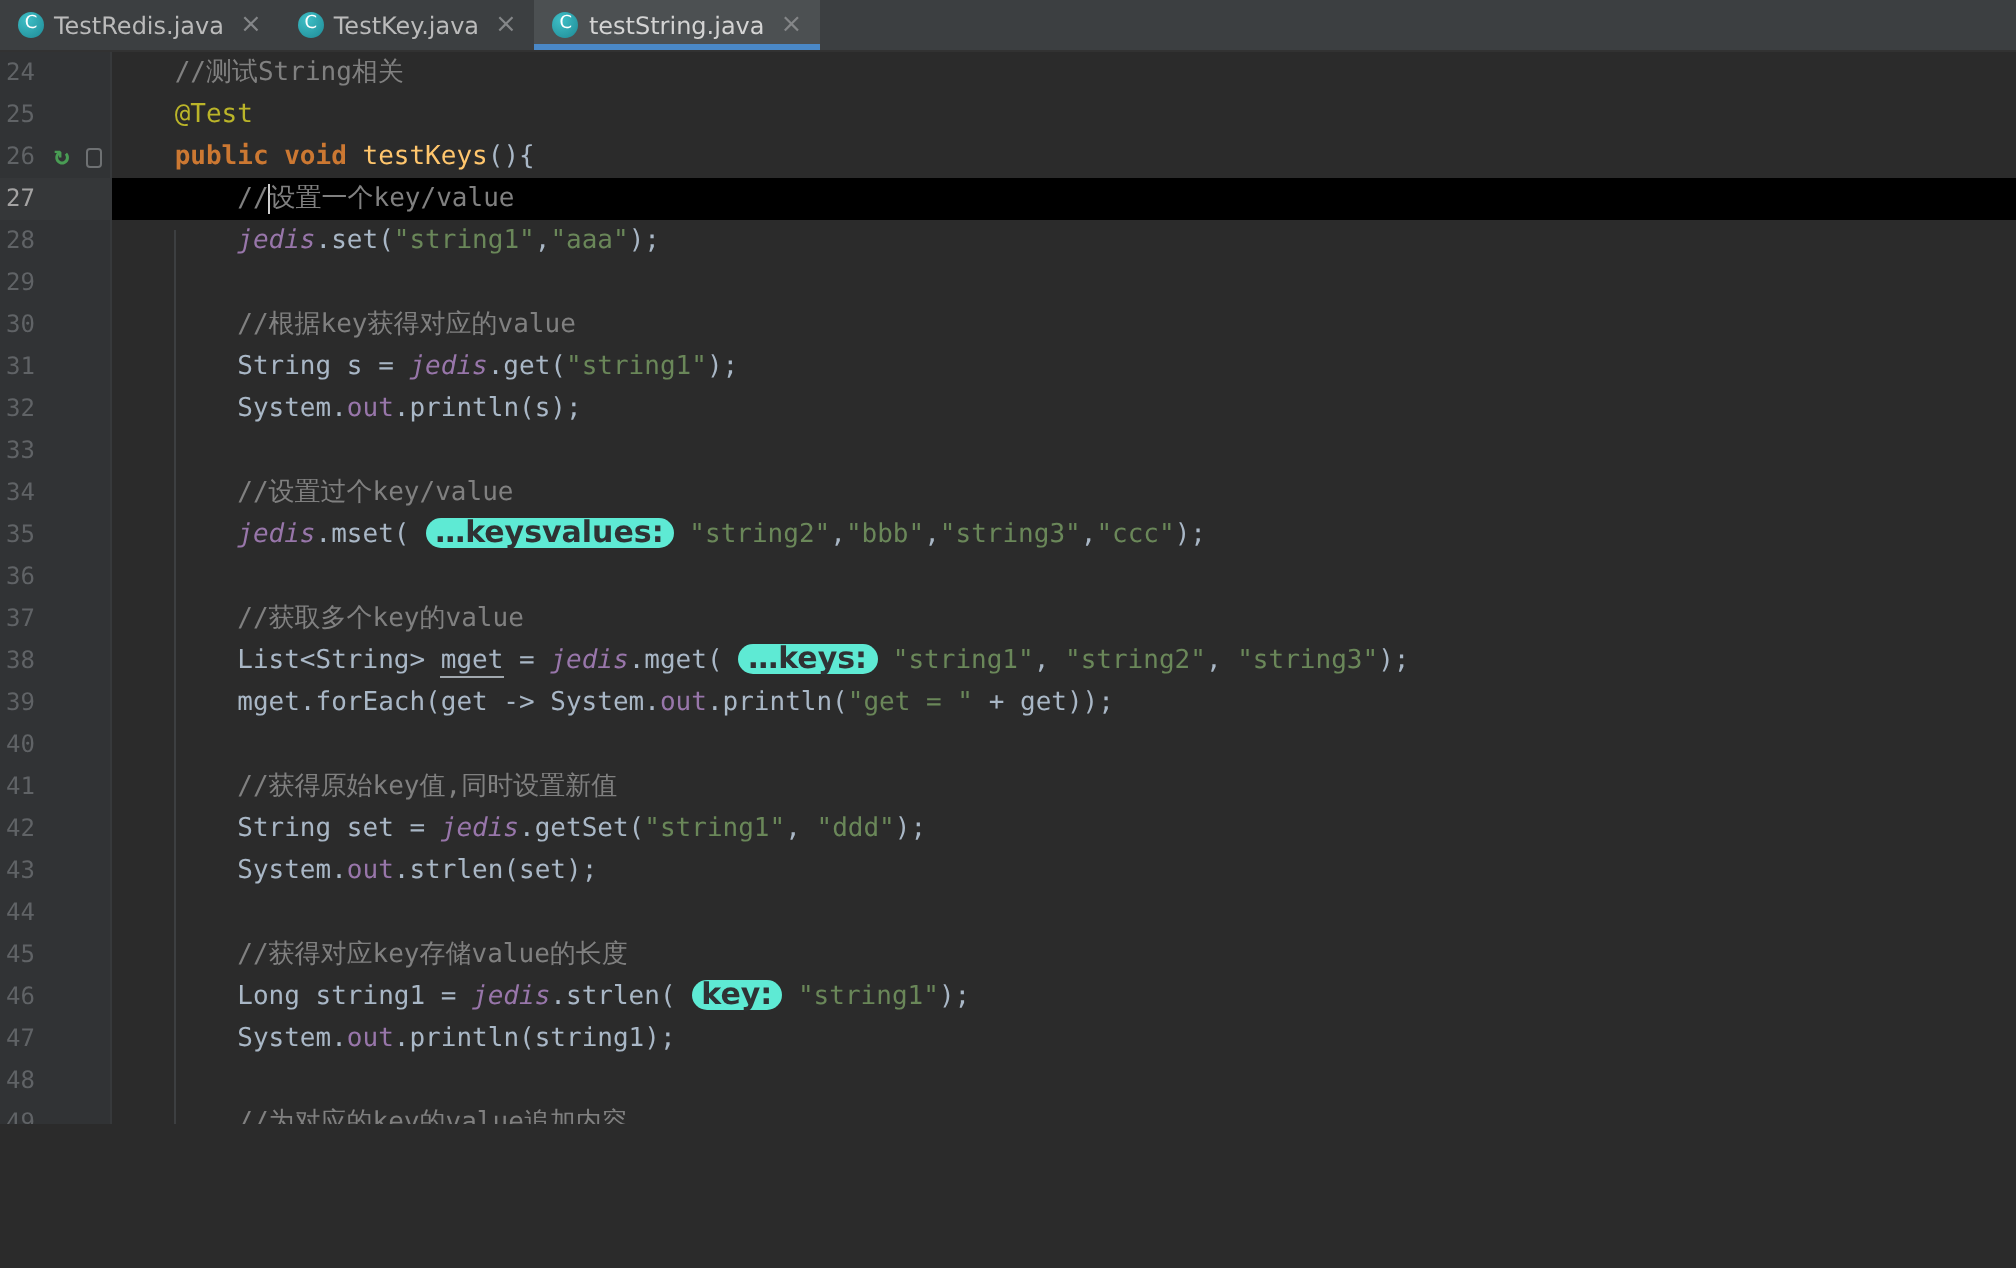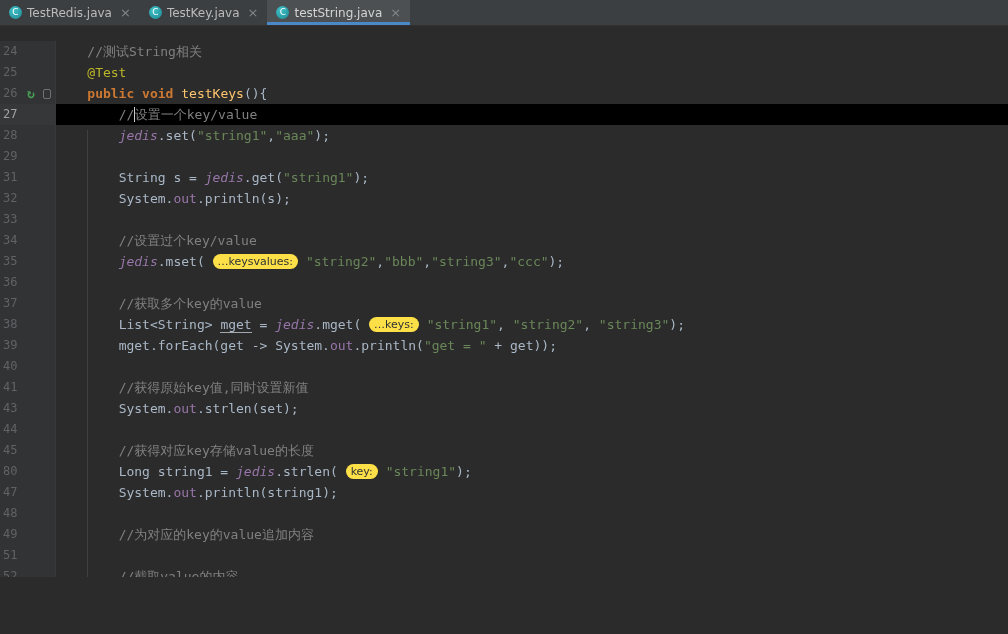--- a/index.html
+++ b/index.html
@@ -28,21 +28,21 @@
   }
   .class-icon {
     width:13px; height:13px; border-radius:50%;
     background:radial-gradient(circle at 35% 30%, #3FBFC6, #1E8A96);
     color:#FFFFFF; font-size:9px; line-height:13px; text-align:center;
     flex:0 0 auto;
   }
   .tab-close { color:#848688; font-size:13px; margin-left:3px; line-height:1; }
 
   
-  .editor { position:relative; height:536px; overflow:hidden;margin-top:15px; }
+  .editor { position:relative; height:536px; overflow:hidden; }
   .line { display:flex; height:21px; line-height:21px; }
   .line.current { background:#000000; }
   .gut {
     flex:0 0 56px; display:flex; background:#313335;
     border-right:1px solid #37393B;
   }
   .line.current .gut { background:#353739; border-right-color:#353739; }
   .ln {
     flex:0 0 26px; padding-left:3px; color:#606366; font-size:12px;
   }
@@ -57,24 +57,24 @@
   .pl  { color:#A9B7C6; }
   .kw  { color:#CC7832; font-weight:bold; }
   .cm  { color:#808080; }
   .str { color:#6A8759; }
   .ann { color:#BBB529;text-align:center; }
   .fld { color:#9876AA;font-style:italic; }
   .mth { color:#FFC66D; }
   .out { color:#9876AA; }
   .und { color:#A9B7C6; border-bottom:1px solid #A1A8AE; }
   .hint {
-    display:inline-block; background:#fde047; color:#2F3234;
-    border-radius:8px; padding:0 5px; font-size:11px; line-height:15px;
+    display:inline-block; background:#5eead4; color:#2F3234;
+    border-radius:8px; padding:0 5px; font-size:15px; line-height:15px;
     font-family:"DejaVu Sans","Liberation Sans",sans-serif;
-    vertical-align:middle; position:relative; top:-1px;
+    vertical-align:middle; position:relative; top:-1px;font-weight:bold;
   }
   .caret {
     display:inline-block; width:1.5px; height:15px; background:#CFCFCF;
     vertical-align:text-bottom; margin:0 -0.5px;
   }
   .indent-guide {
     position:absolute; width:1px; background:#3D3F41; z-index:2;
   }
 </style>
 </head>
@@ -140,20 +140,27 @@
       </div>
       <div class="line">
         <span class="gut">
           <span class="ln">29</span>
           <span class="gicons"></span>
         </span>
         <span class="code"></span>
       </div>
       <div class="line">
         <span class="gut">
+          <span class="ln">30</span>
+          <span class="gicons"></span>
+        </span>
+        <span class="code"><span class="pl">        </span><span class="cm">//根据key获得对应的value</span></span>
+      </div>
+      <div class="line">
+        <span class="gut">
           <span class="ln">31</span>
           <span class="gicons"></span>
         </span>
         <span class="code"><span class="pl">        </span><span class="pl">String s = </span><span class="fld">jedis</span><span class="pl">.get(</span><span class="str">"string1"</span><span class="pl">);</span></span>
       </div>
       <div class="line">
         <span class="gut">
           <span class="ln">32</span>
           <span class="gicons"></span>
         </span>
@@ -217,20 +224,27 @@
       </div>
       <div class="line">
         <span class="gut">
           <span class="ln">41</span>
           <span class="gicons"></span>
         </span>
         <span class="code"><span class="pl">        </span><span class="cm">//获得原始key值,同时设置新值</span></span>
       </div>
       <div class="line">
         <span class="gut">
+          <span class="ln">42</span>
+          <span class="gicons"></span>
+        </span>
+        <span class="code"><span class="pl">        </span><span class="pl">String set = </span><span class="fld">jedis</span><span class="pl">.getSet(</span><span class="str">"string1"</span><span class="pl">, </span><span class="str">"ddd"</span><span class="pl">);</span></span>
+      </div>
+      <div class="line">
+        <span class="gut">
           <span class="ln">43</span>
           <span class="gicons"></span>
         </span>
         <span class="code"><span class="pl">        </span><span class="pl">System.</span><span class="out">out</span><span class="pl">.strlen(set);</span></span>
       </div>
       <div class="line">
         <span class="gut">
           <span class="ln">44</span>
           <span class="gicons"></span>
         </span>
@@ -238,21 +252,21 @@
       </div>
       <div class="line">
         <span class="gut">
           <span class="ln">45</span>
           <span class="gicons"></span>
         </span>
         <span class="code"><span class="pl">        </span><span class="cm">//获得对应key存储value的长度</span></span>
       </div>
       <div class="line">
         <span class="gut">
-          <span class="ln">80</span>
+          <span class="ln">46</span>
           <span class="gicons"></span>
         </span>
         <span class="code"><span class="pl">        </span><span class="pl">Long string1 = </span><span class="fld">jedis</span><span class="pl">.strlen( </span><span class="hint">key:</span><span class="pl"> </span><span class="str">"string1"</span><span class="pl">);</span></span>
       </div>
       <div class="line">
         <span class="gut">
           <span class="ln">47</span>
           <span class="gicons"></span>
         </span>
         <span class="code"><span class="pl">        </span><span class="pl">System.</span><span class="out">out</span><span class="pl">.println(string1);</span></span>

